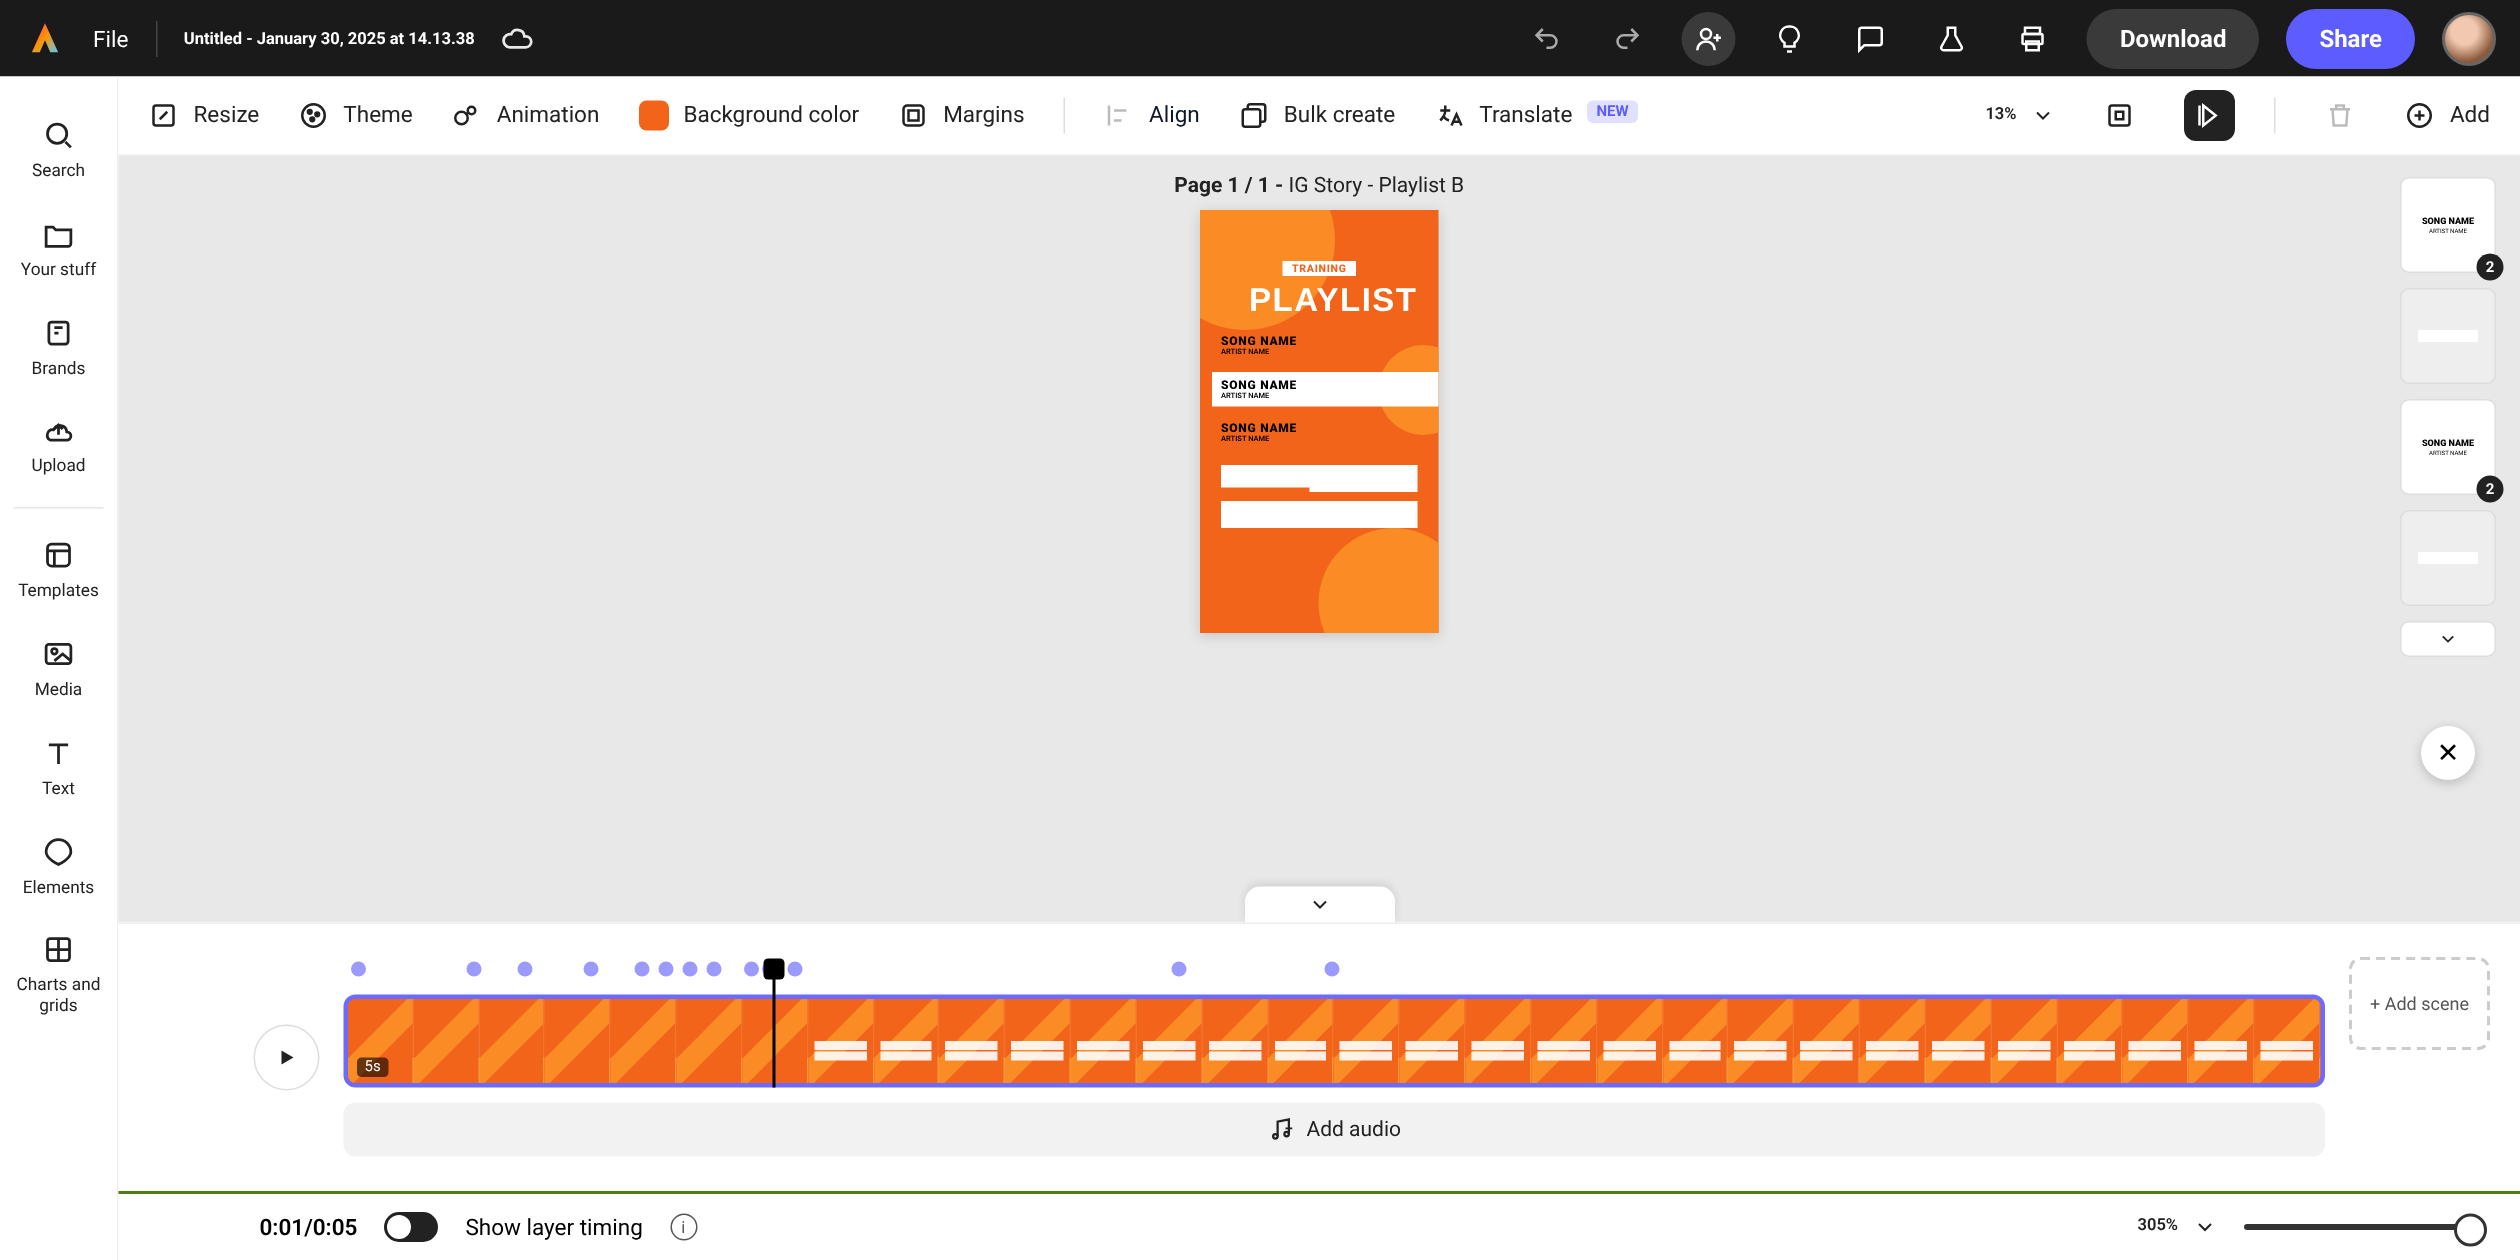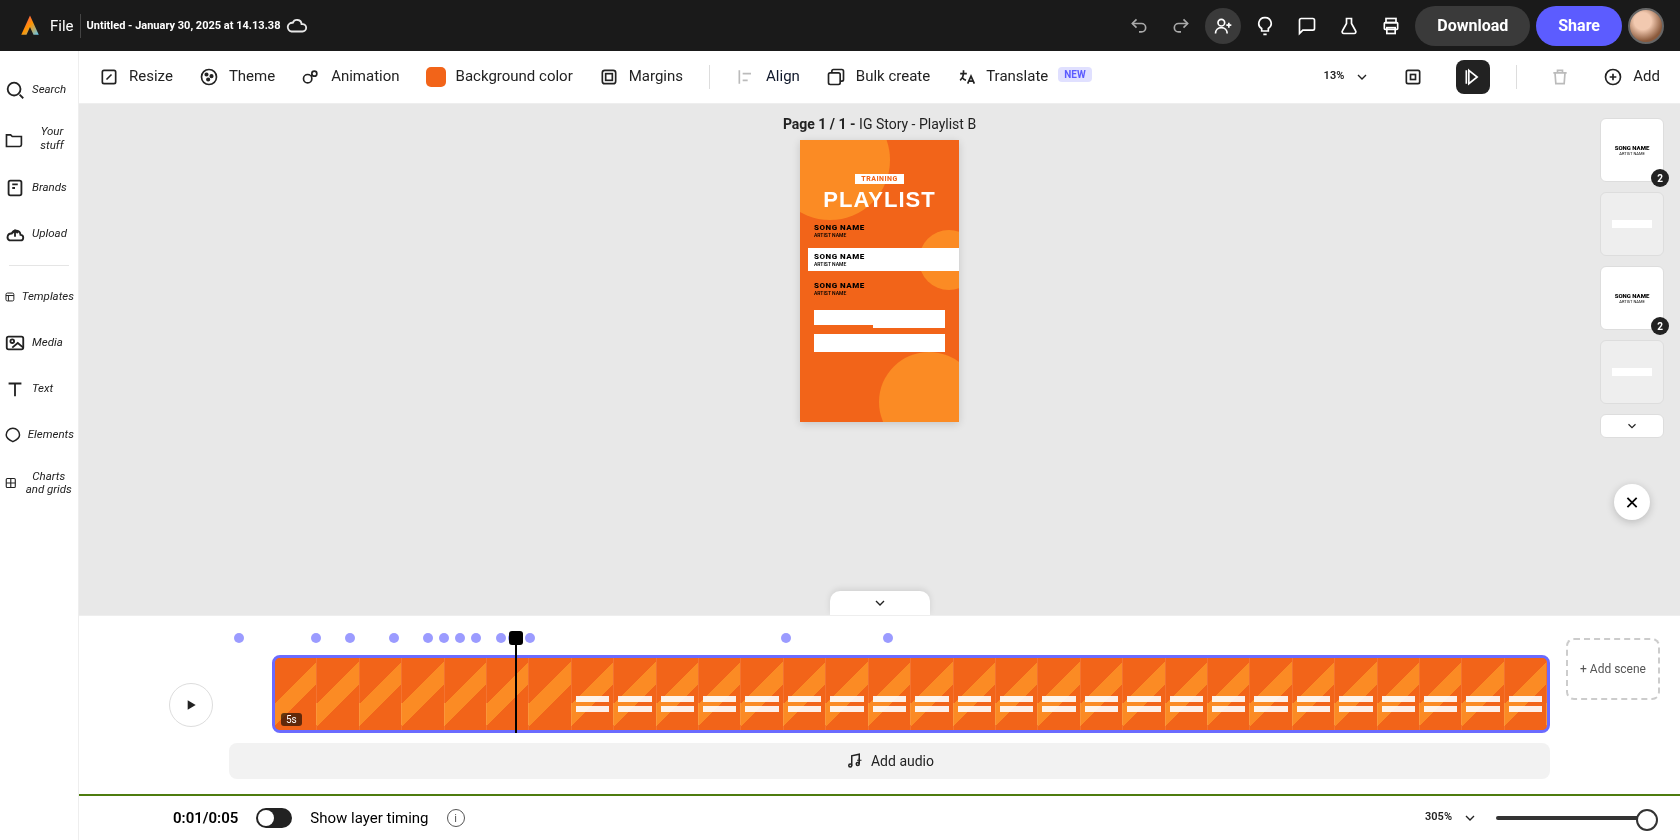--- a/index.html
+++ b/index.html
@@ -1,32 +1,32 @@
 <!DOCTYPE html>
 <html><head>
 <meta charset="utf-8">
 <style>
 * { margin: 0; padding: 0; box-sizing: border-box; font-family: -apple-system, BlinkMacSystemFont, "Segoe UI", Roboto, sans-serif; }
 body { width: 1680px; height: 840px; overflow: hidden; background: #fff; display: flex; flex-direction: column; }
-.topbar { background: #1a1a1a; height: 51px; display: flex; align-items: center; padding: 0 16px; color: #fff; gap: 6px; }
+.topbar { background: #1a1a1a; height: 51px; display: flex; align-items: center; padding: 0 16px; color: #fff; gap: 18px; }
 .logo { width: 28px; height: 28px; }
 .file-menu { font-size: 15px; cursor: pointer; }
 .divider-v { width: 1px; height: 24px; background: #444; }
 .doc-title { font-weight: 700; font-size: 11px; }
 .cloud-icon { opacity: .9; }
 .topbar-spacer { flex: 1; }
 .topbar-btn { width: 36px; height: 36px; display: flex; align-items: center; justify-content: center; border-radius: 50%; cursor: pointer; }
 .topbar-btn.filled { background: #3a3a3a; }
 .pill-btn { height: 40px; padding: 0 22px; border-radius: 20px; display: flex; align-items: center; font-size: 16px; font-weight: 700; cursor: pointer; }
 .pill-dark { background: #3a3a3a; color: #fff; }
 .pill-blue { background: #5c5cff; color: #fff; }
 .avatar { width: 36px; height: 36px; border-radius: 50%; background: radial-gradient(circle at 40% 35%, #f2c9b0 30%, #8b5a3c 70%); border: 2px solid #666; }
 .main-row { flex: 1; display: flex; min-height: 0; }
 .left-rail { width: 79px; background: #fff; border-right: 1px solid #eee; display: flex; flex-direction: column; align-items: center; padding-top: 18px; gap: 4px; }
-.rail-item { display: flex; flex-direction: row; align-items: center; gap: 6px; padding: 10px 4px; cursor: pointer; width: 100%; font-style: italic; }
+.rail-item { display: flex; flex-direction: column; align-items: center; gap: 6px; padding: 10px 4px; cursor: pointer; width: 100%; }
 .rail-item span { font-size: 11.5px; color: #222; text-align: center; line-height: 1.2; }
 .rail-sep { height: 1px; width: 60px; background: #e5e5e5; margin: 6px 0; }
 .workspace { flex: 1; display: flex; flex-direction: column; min-width: 0; position: relative; }
 .context-bar { height: 53px; background: #fff; border-bottom: 1px solid #eee; display: flex; align-items: center; padding: 0 20px; gap: 26px; }
 .ctx-item { display: flex; align-items: flex-start; gap: 10px; font-size: 15px; color: #222; cursor: pointer; }
 .ctx-item.disabled { color: #0f172a; }
 .color-swatch { width: 20px; height: 20px; border-radius: 5px; background: #f26419; }
 .new-badge { background: #e0e0ff; color: #5c5cff; font-size: 10px; font-weight: 700; padding: 2px 6px; border-radius: 4px; }
 .ctx-spacer { flex: 1; }
 .zoom-val { font-size: 11px; font-weight: 600; }
@@ -55,21 +55,21 @@
 .scene-badge { position: absolute; bottom: -6px; right: -6px; width: 18px; height: 18px; background: #222; color: #fff; border-radius: 50%; font-size: 10px; display: flex; align-items: center; justify-content: center; font-weight: 700; }
 .expand-btn { height: 24px; background: #fff; border: 1px solid #ddd; border-radius: 6px; display: flex; align-items: center; justify-content: center; cursor: pointer; }
 .close-panel { position: absolute; right: 30px; top: 380px; width: 36px; height: 36px; background: #fff; border-radius: 50%; box-shadow: 0 2px 8px rgba(0,0,0,.2); display: flex; align-items: center; justify-content: center; cursor: pointer; font-size: 18px; }
 .collapse-tab { position: absolute; bottom: 0; left: 50%; transform: translateX(-50%); width: 100px; height: 24px; background: #fff; border-radius: 10px 10px 0 0; display: flex; align-items: center; justify-content: center; cursor: pointer; box-shadow: 0 -2px 6px rgba(0,0,0,.1); }
 .timeline { height: 225px; background: #fff; border-top: 1px solid #eee; display: flex; flex-direction: column; position: relative; }
 .track-area { flex: 1; display: flex; align-items: center; padding: 0 20px 0 20px; gap: 16px; }
 .play-btn { width: 44px; height: 44px; background: #fff; border: 1px solid #ddd; border-radius: 50%; display: flex; align-items: center; justify-content: center; cursor: pointer; margin-left: 70px; }
 .tracks-col { flex: 1; display: flex; flex-direction: column; gap: 10px; position: relative; }
 .markers { height: 14px; position: relative; }
 .marker-dot { position: absolute; width: 10px; height: 10px; background: #9b9bff; border-radius: 50%; top: 2px; }
-.clip-track { height: 78px; border: 3px solid #6b6bff; border-radius: 8px; background: #f26419; position: relative; overflow: hidden; display: flex; margin-left: 43px; }
+.clip-track { height: 62px; border: 3px solid #6b6bff; border-radius: 8px; background: #f26419; position: relative; overflow: hidden; display: flex; }
 .clip-seg { flex: 1; border-right: 1px solid rgba(255,255,255,.1); background: linear-gradient(135deg, #f26419 40%, #fb8b24 40%, #fb8b24 60%, #f26419 60%); position: relative; }
 .clip-seg.detail::after { content: ""; position: absolute; inset: 8px 4px; background: linear-gradient(#fff 0 0) 0 60%/100% 6px no-repeat, linear-gradient(#fff 0 0) 0 80%/100% 6px no-repeat; opacity: .9; }
 .duration-badge { position: absolute; left: 6px; bottom: 4px; background: rgba(0,0,0,.6); color: #fff; font-size: 10px; padding: 1px 5px; border-radius: 3px; z-index: 2; }
 .audio-track { height: 36px; background: #f2f2f2; border-radius: 8px; display: flex; align-items: center; justify-content: center; gap: 8px; cursor: pointer; font-size: 14px; color: #222; }
 .add-scene { width: 94px; height: 62px; border: 2px dashed #ccc; border-radius: 8px; display: flex; align-items: center; justify-content: center; font-size: 12px; color: #555; cursor: pointer; text-align: center; align-self: flex-start; margin-top: 22px; }
 .playhead { position: absolute; top: 10px; bottom: 46px; width: 2px; background: #000; left: 286px; z-index: 5; }
 .playhead::before { content: ""; position: absolute; top: -10px; left: -6px; width: 14px; height: 14px; background: #000; border-radius: 3px; }
 .timeline-footer { height: 46px; display: flex; align-items: center; padding: 0 24px; gap: 18px; border-top: 2px solid #4d7c0f; }
 .time-display { font-size: 15px; font-weight: 600; margin-left: 70px; }
 .toggle { width: 36px; height: 20px; background: #222; border-radius: 10px; position: relative; cursor: pointer; }
@@ -312,21 +312,21 @@
     </div>
 
     <div class="canvas-area">
       <div class="page-label"><b>Page 1 / 1 - </b><span>IG Story - Playlist B</span></div>
       <div class="artboard">
         <div class="brush" style="width:120px;height:120px;top:-40px;left:-30px"></div>
         <div class="brush" style="width:100px;height:100px;bottom:-30px;right:-20px"></div>
         <div class="brush" style="width:60px;height:60px;top:90px;right:-20px"></div>
         <div class="art-content">
           <div style="text-align:center"><span class="training-tag">TRAINING</span></div>
-          <div class="playlist-title" style="text-align:center">PLAYLIST</div>
+          <div class="playlist-title" style="text-align:right">PLAYLIST</div>
           <div class="song-row">
               <div class="song-name">SONG NAME</div>
               <div class="artist-name">ARTIST NAME</div>
             </div>
           <div class="song-row boxed">
               <div class="song-name">SONG NAME</div>
               <div class="artist-name">ARTIST NAME</div>
             </div>
           <div class="song-row">
               <div class="song-name">SONG NAME</div>

